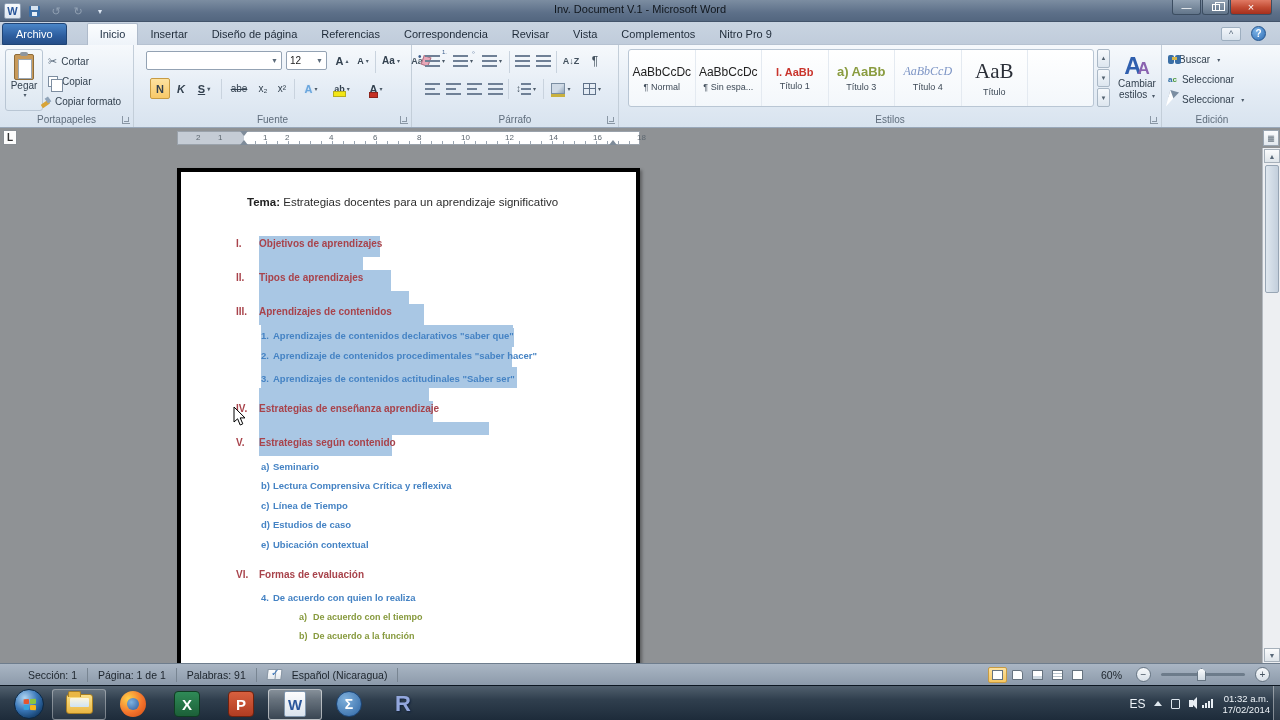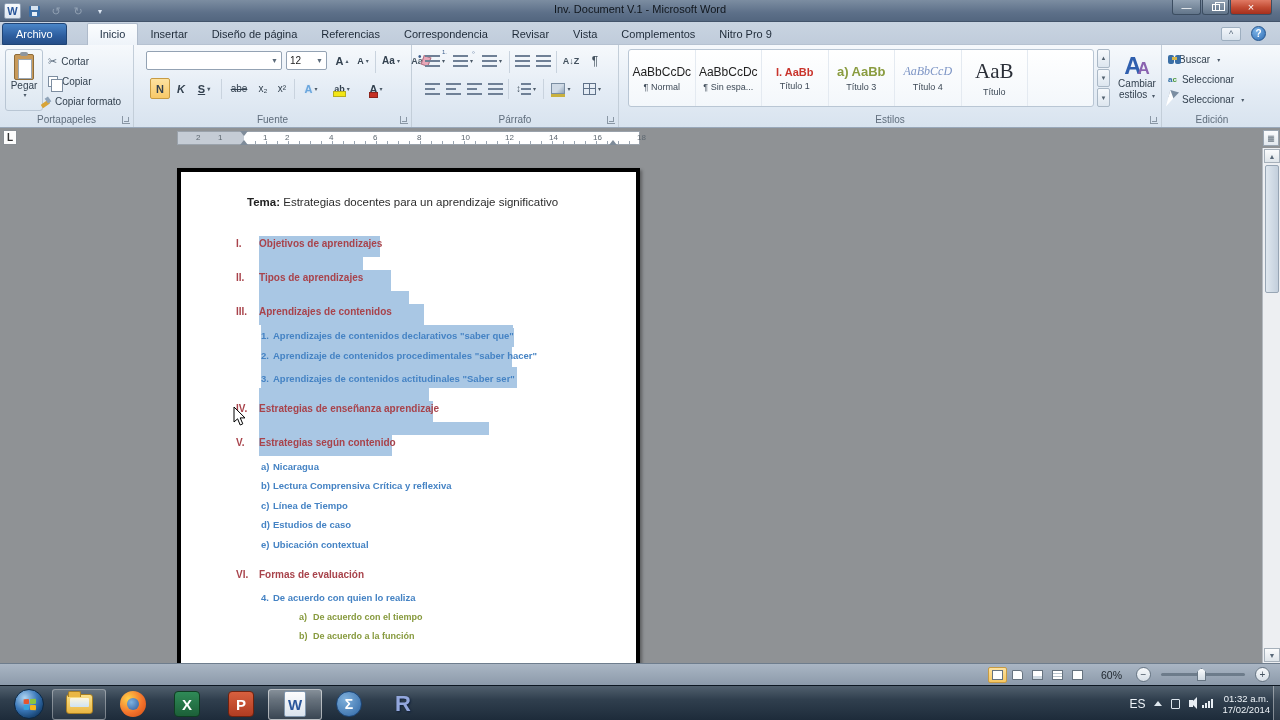--- a/index.html
+++ b/index.html
@@ -554,21 +554,21 @@
         <div class="orow lv1 st-h1" style="top: 231px;">
           <span class="omark">IV.</span>
           <span class="otext">Estrategias de enseñanza aprendizaje</span>
         </div>
         <div class="orow lv1 st-h1" style="top: 265px;">
           <span class="omark">V.</span>
           <span class="otext">Estrategias según contenido</span>
         </div>
         <div class="orow lv2 st-h2" style="top: 289px;">
           <span class="omark">a)</span>
-          <span class="otext">Nicaragua</span>
+          <span class="otext">Seminario</span>
         </div>
         <div class="orow lv2 st-h2" style="top: 308px;">
           <span class="omark">b)</span>
           <span class="otext">Lectura Comprensiva Crítica y reflexiva</span>
         </div>
         <div class="orow lv2 st-h2" style="top: 328px;">
           <span class="omark">c)</span>
           <span class="otext">Línea de Tiempo</span>
         </div>
         <div class="orow lv2 st-h2" style="top: 347px;">
@@ -600,20 +600,31 @@
       <path d="M1 1 L1 16 L4.6 12.8 L7.2 19 L9.8 17.8 L7.2 11.9 L12 11.9 Z" fill="#fff" stroke="#000" stroke-width="1"></path>
     </svg>
     <div id="vscroll">
       <div class="scr-arrow" id="scr-up">▲</div>
       <div id="scr-thumb"></div>
       <div class="scr-arrow" id="scr-down">▼</div>
     </div>
   </div>
 
   <div id="statusbar">
+    <div id="status-left">
+      <span>Sección: 1</span>
+      <span class="sdiv"></span>
+      <span>Página: 1 de 1</span>
+      <span class="sdiv"></span>
+      <span>Palabras: 91</span>
+      <span class="sdiv"></span>
+      <span class="book"></span>
+      <span>Español (Nicaragua)</span>
+      <span class="sdiv"></span>
+    </div>
     <div id="status-right">
       <span id="viewbtns" style="display:flex;gap:1px">
           <span class="viewbtn active">
             <span class="vglyph g1"></span>
           </span>
           <span class="viewbtn">
             <span class="vglyph g2"></span>
           </span>
           <span class="viewbtn">
             <span class="vglyph g3"></span>

